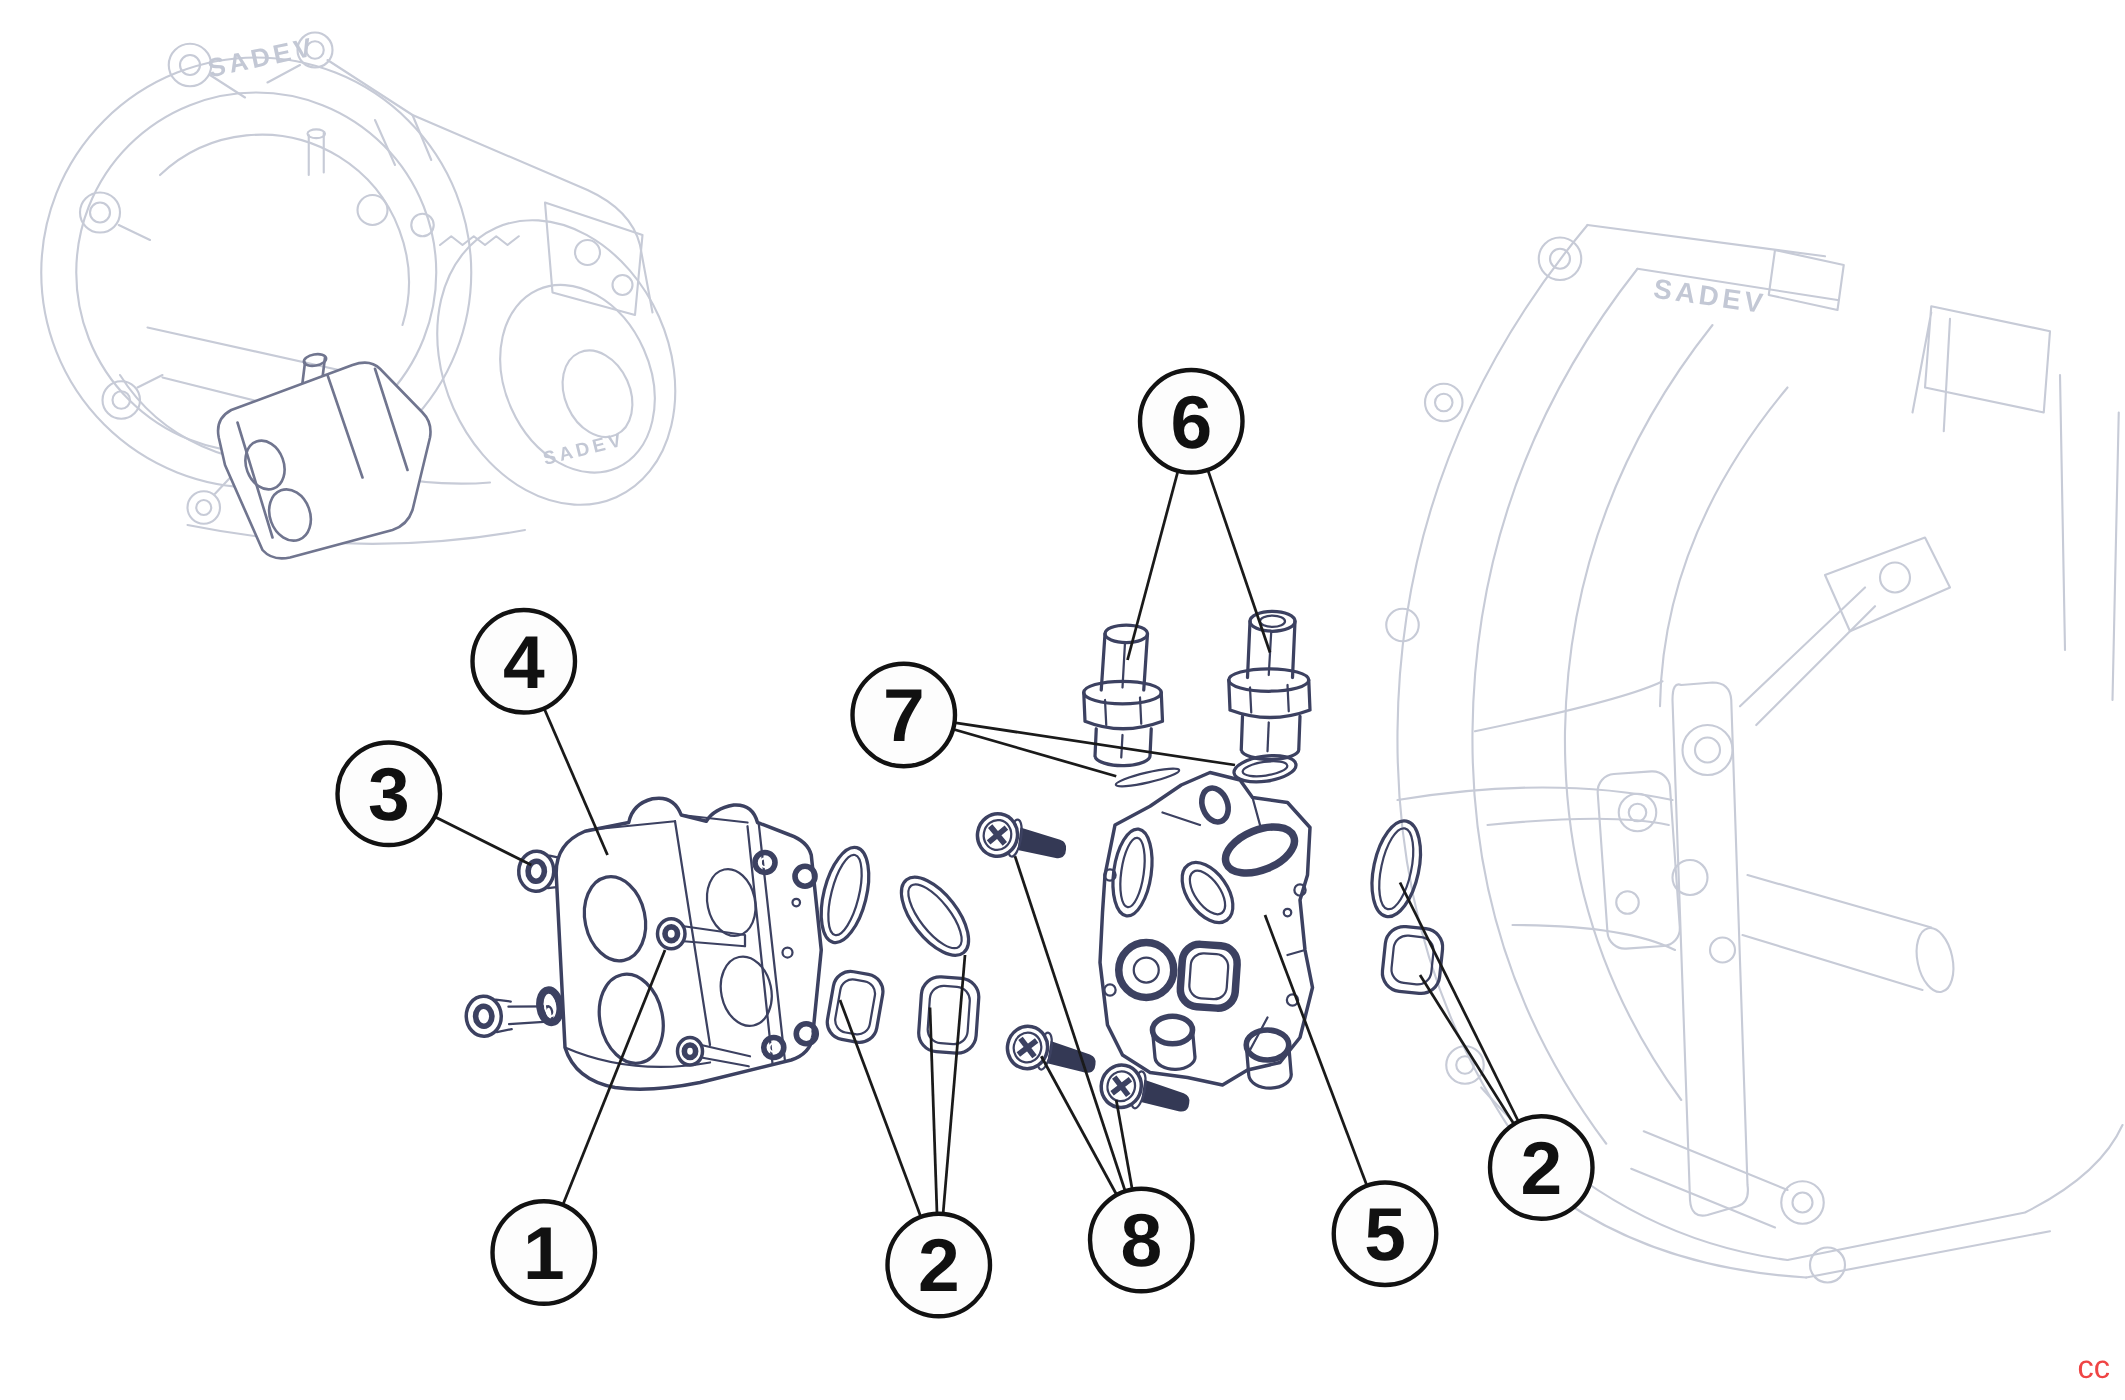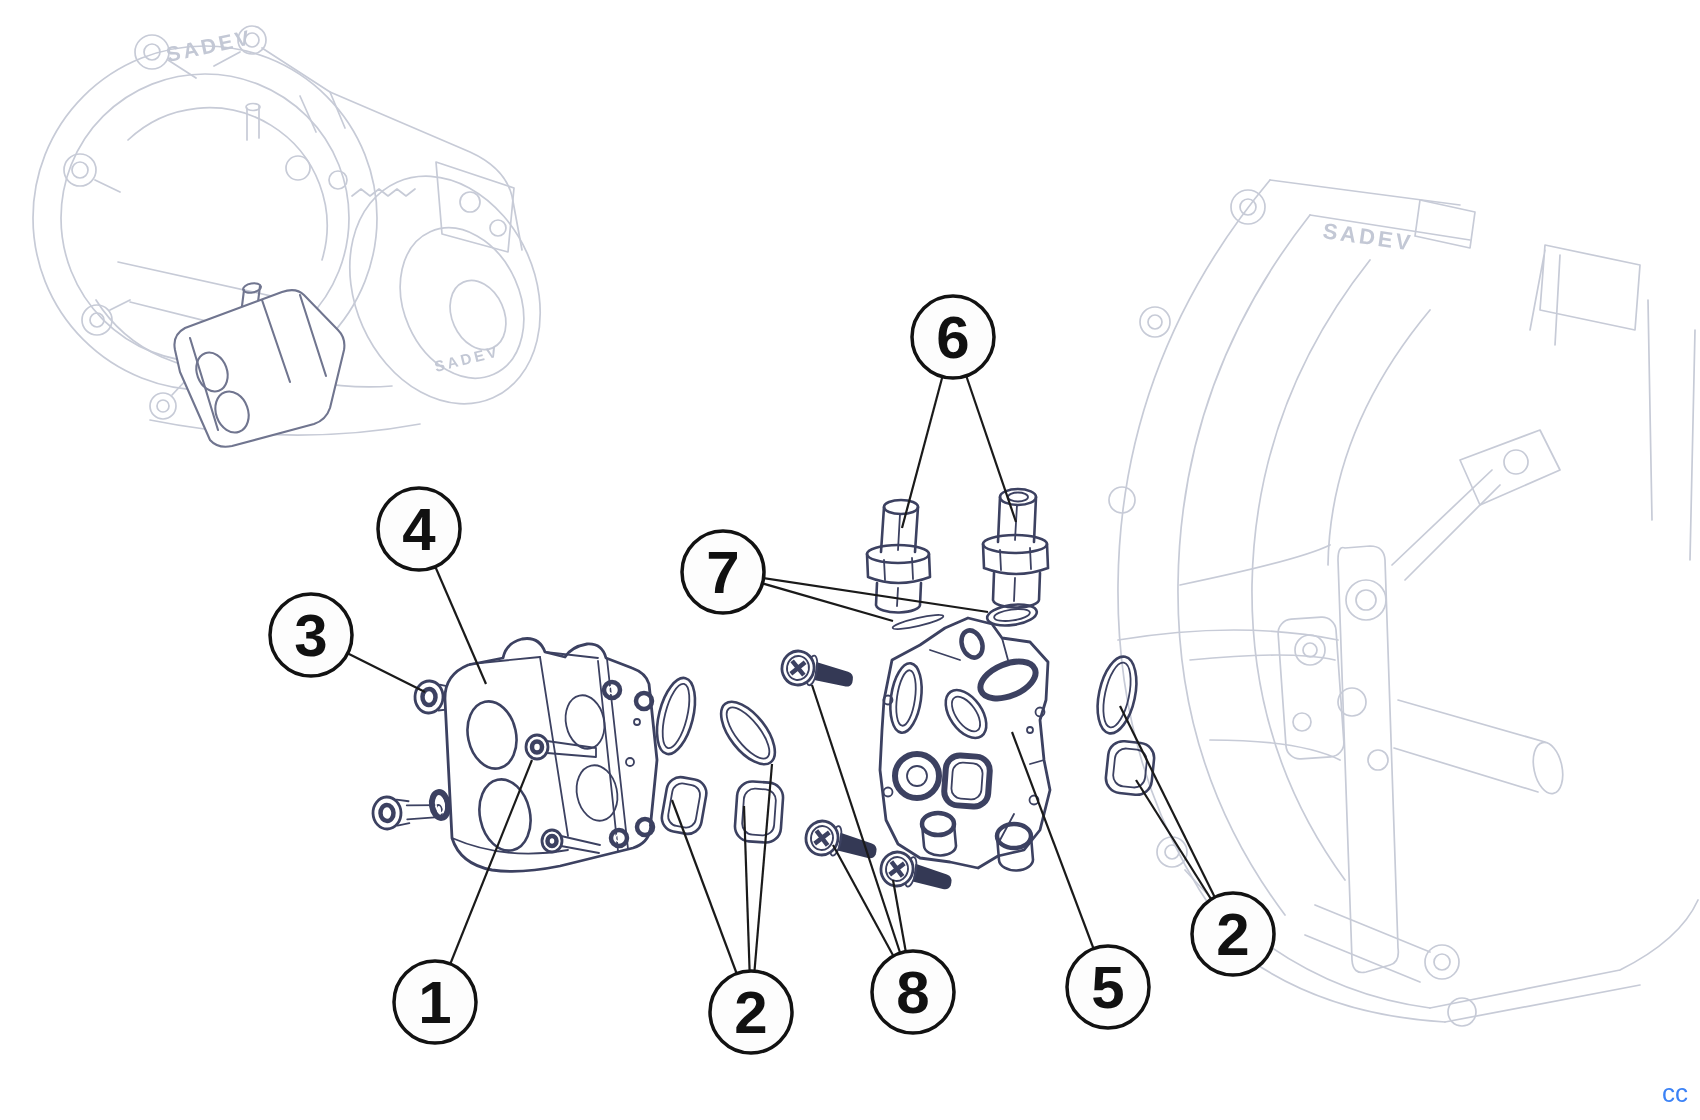--- a/index.html
+++ b/index.html
@@ -17,21 +17,21 @@
   
   .g1 {fill:none;stroke:#c7cbd7;stroke-width:1.7;stroke-linejoin:round;stroke-linecap:round;}
   .g2 {fill:#ffffff;stroke:#70758f;stroke-width:2.1;stroke-linejoin:round;stroke-linecap:round;}
   .g2l{fill:none;stroke:#70758f;stroke-width:2.1;stroke-linejoin:round;stroke-linecap:round;}
   .ghost-label{fill:#c3c8d5;font-family:"Liberation Sans",sans-serif;font-weight:700;letter-spacing:3px;}
   
   .leader{stroke:#1a1a1a;stroke-width:2.2;fill:none;}
   .callout-circle{fill:#fdfdfd;stroke:#121212;stroke-width:3.5;}
   .callout-num{fill:#111111;font-family:"Liberation Sans",sans-serif;font-weight:700;font-size:60px;
                text-anchor:middle;}
-  #watermark{position:absolute;left:1662px;top:1078px;font-size:26px;color:#3b82f6;
+  #watermark{position:absolute;left:1662px;top:1078px;font-size:26px;color:#ef4444;
              font-family:"Liberation Sans",sans-serif;}
 </style>
 </head>
 <body>
 
 <div id="stage">
 <svg id="scene" width="1700" height="1120" viewBox="0 0 1700 1120">
 
   <g>
     <circle class="g1" cx="205" cy="218" r="172"></circle>

